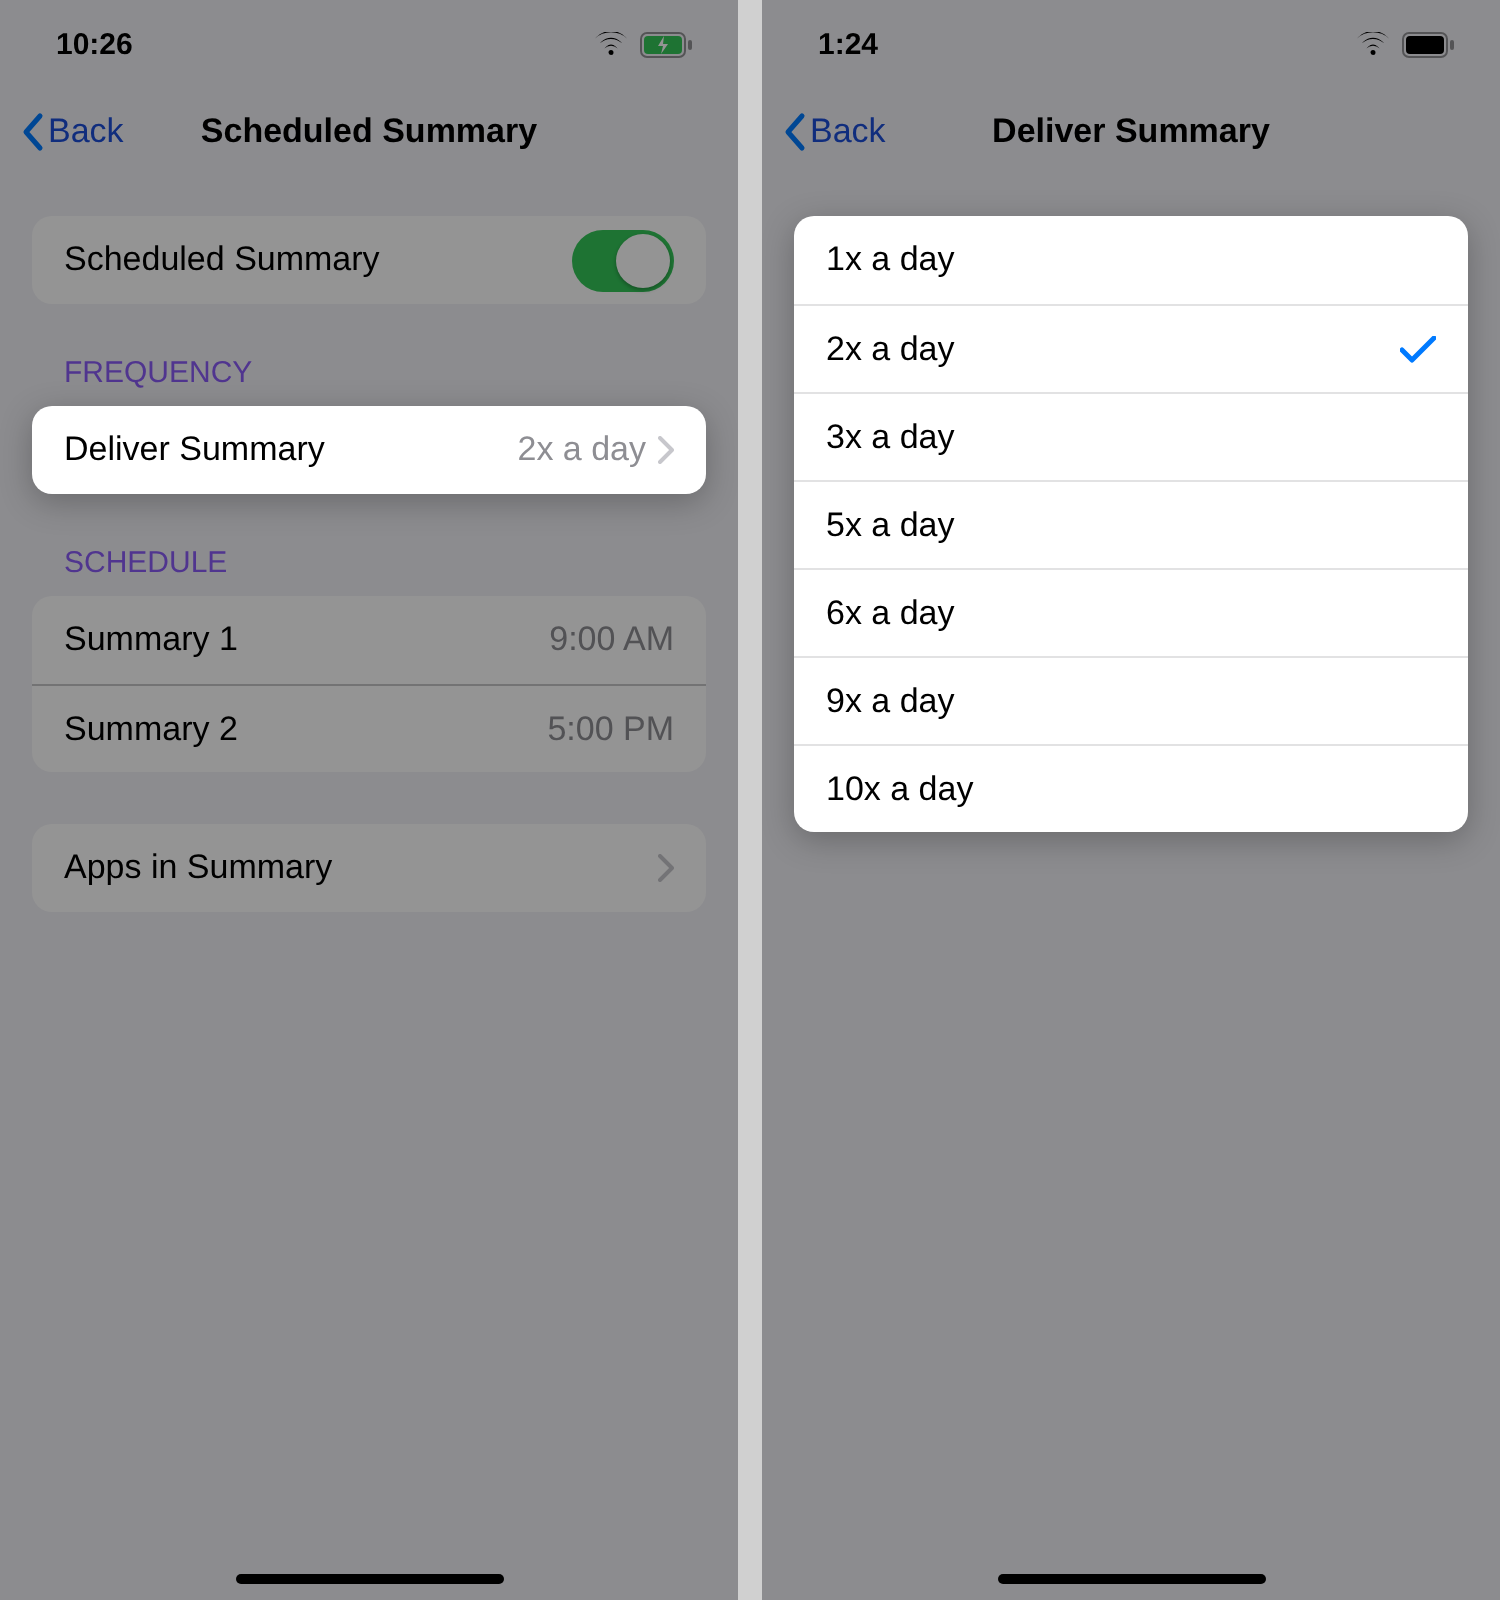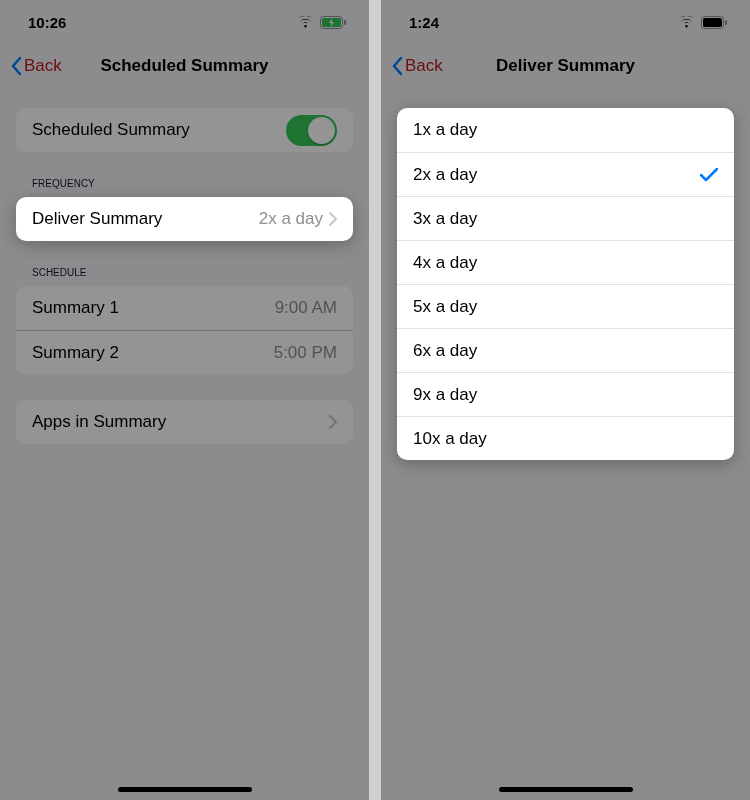--- a/index.html
+++ b/index.html
@@ -42,36 +42,36 @@
     .nav-bar {
       height: 44px;
       display: flex;
       align-items: center;
       position: relative;
       padding: 0 10px;
     }
     .nav-back {
       display: flex;
       align-items: center;
-      color: #b91c1c;
+      color: #1d4ed8;
       font-size: 17px;
     }
     .nav-back svg { margin-right: 2px; }
     .nav-title {
       position: absolute;
       left: 0; right: 0;
       text-align: center;
       font-size: 17px;
       font-weight: 600;
     }
     .content { padding: 0 16px; }
     .group { margin-top: 26px; }
     .group-header {
-      font-size: 10px;
-      color: #0f172a;
+      font-size: 15px;
+      color: #8b5cf6;
       padding: 0 16px 8px 16px;
       text-transform: uppercase;
     }
     .card {
       background: #fff;
       border-radius: 10px;
       overflow: hidden;
     }
     .row {
       display: flex;
@@ -243,23 +243,20 @@
           <div class="row">
             <span>2x a day</span>
             <svg width="18" height="14" viewBox="0 0 18 14" class="check">
               <path d="M1 7l5 5L17 1" fill="none" stroke="#007aff" stroke-width="2.5" stroke-linecap="round" stroke-linejoin="round"></path>
             </svg>
           </div>
           <div class="row">
             <span>3x a day</span>
           </div>
           <div class="row">
-            <span>4x a day</span>
-          </div>
-          <div class="row">
             <span>5x a day</span>
           </div>
           <div class="row">
             <span>6x a day</span>
           </div>
           <div class="row">
             <span>9x a day</span>
           </div>
           <div class="row">
             <span>10x a day</span>

